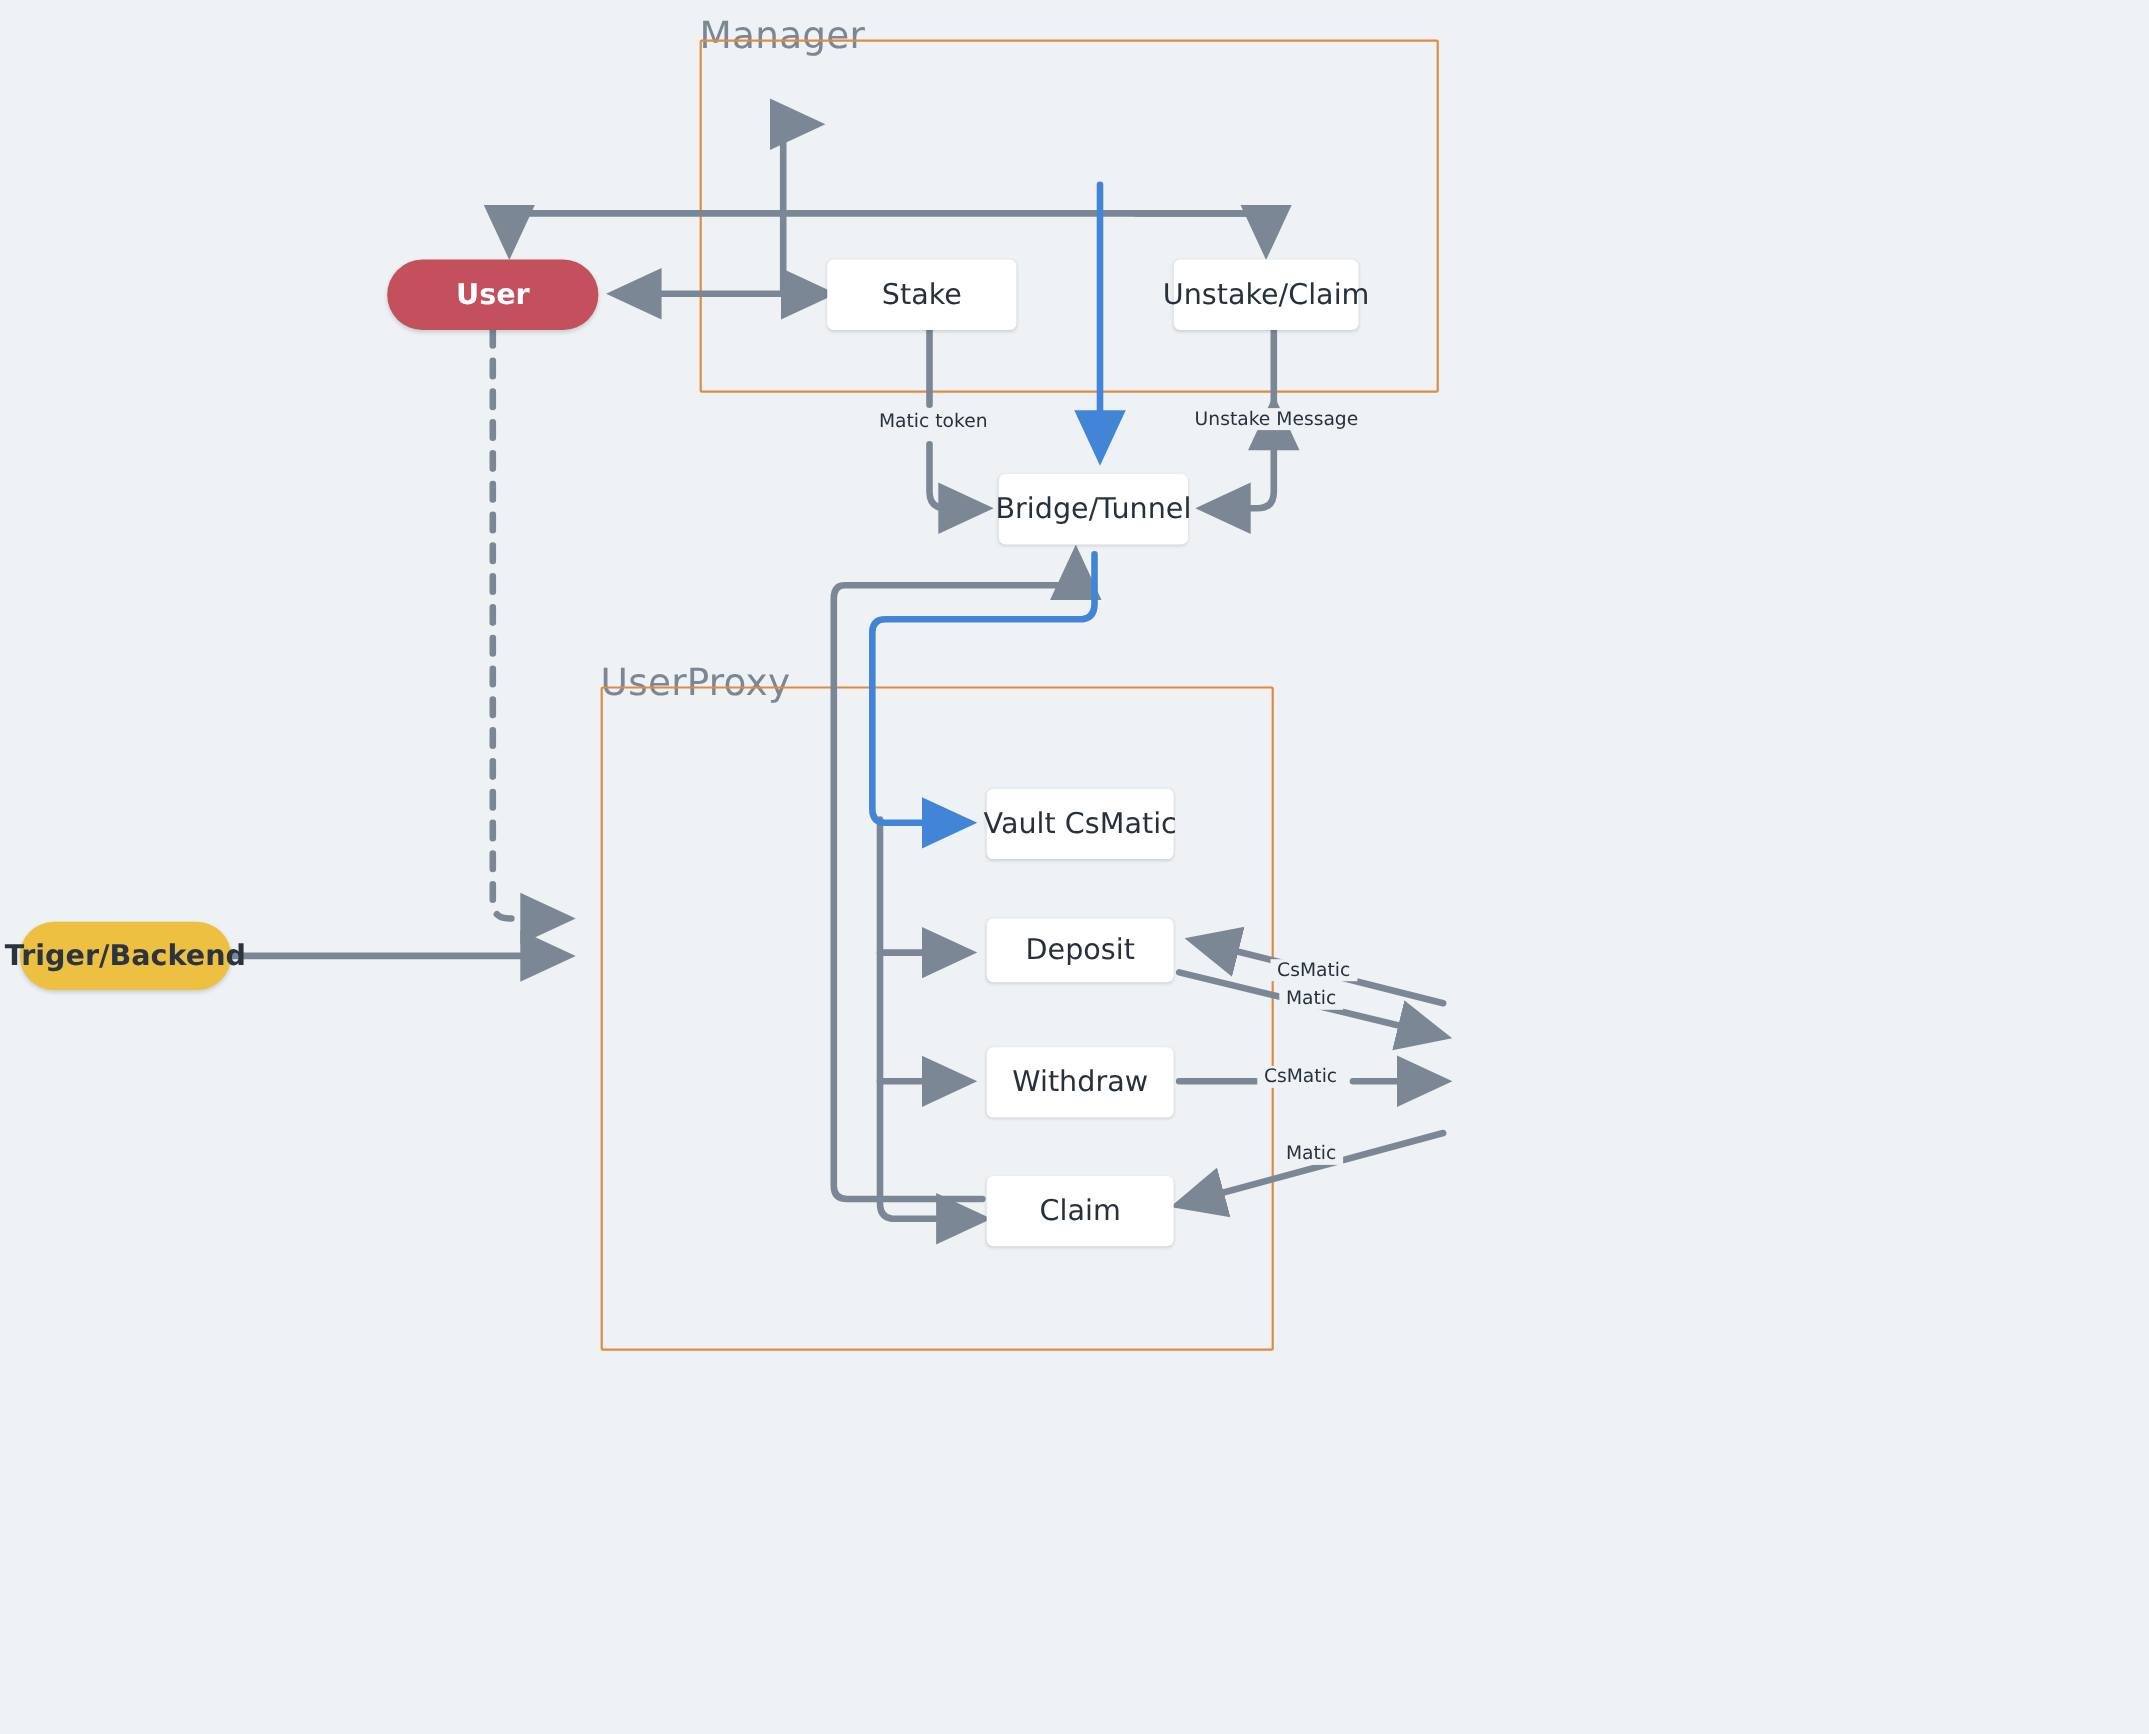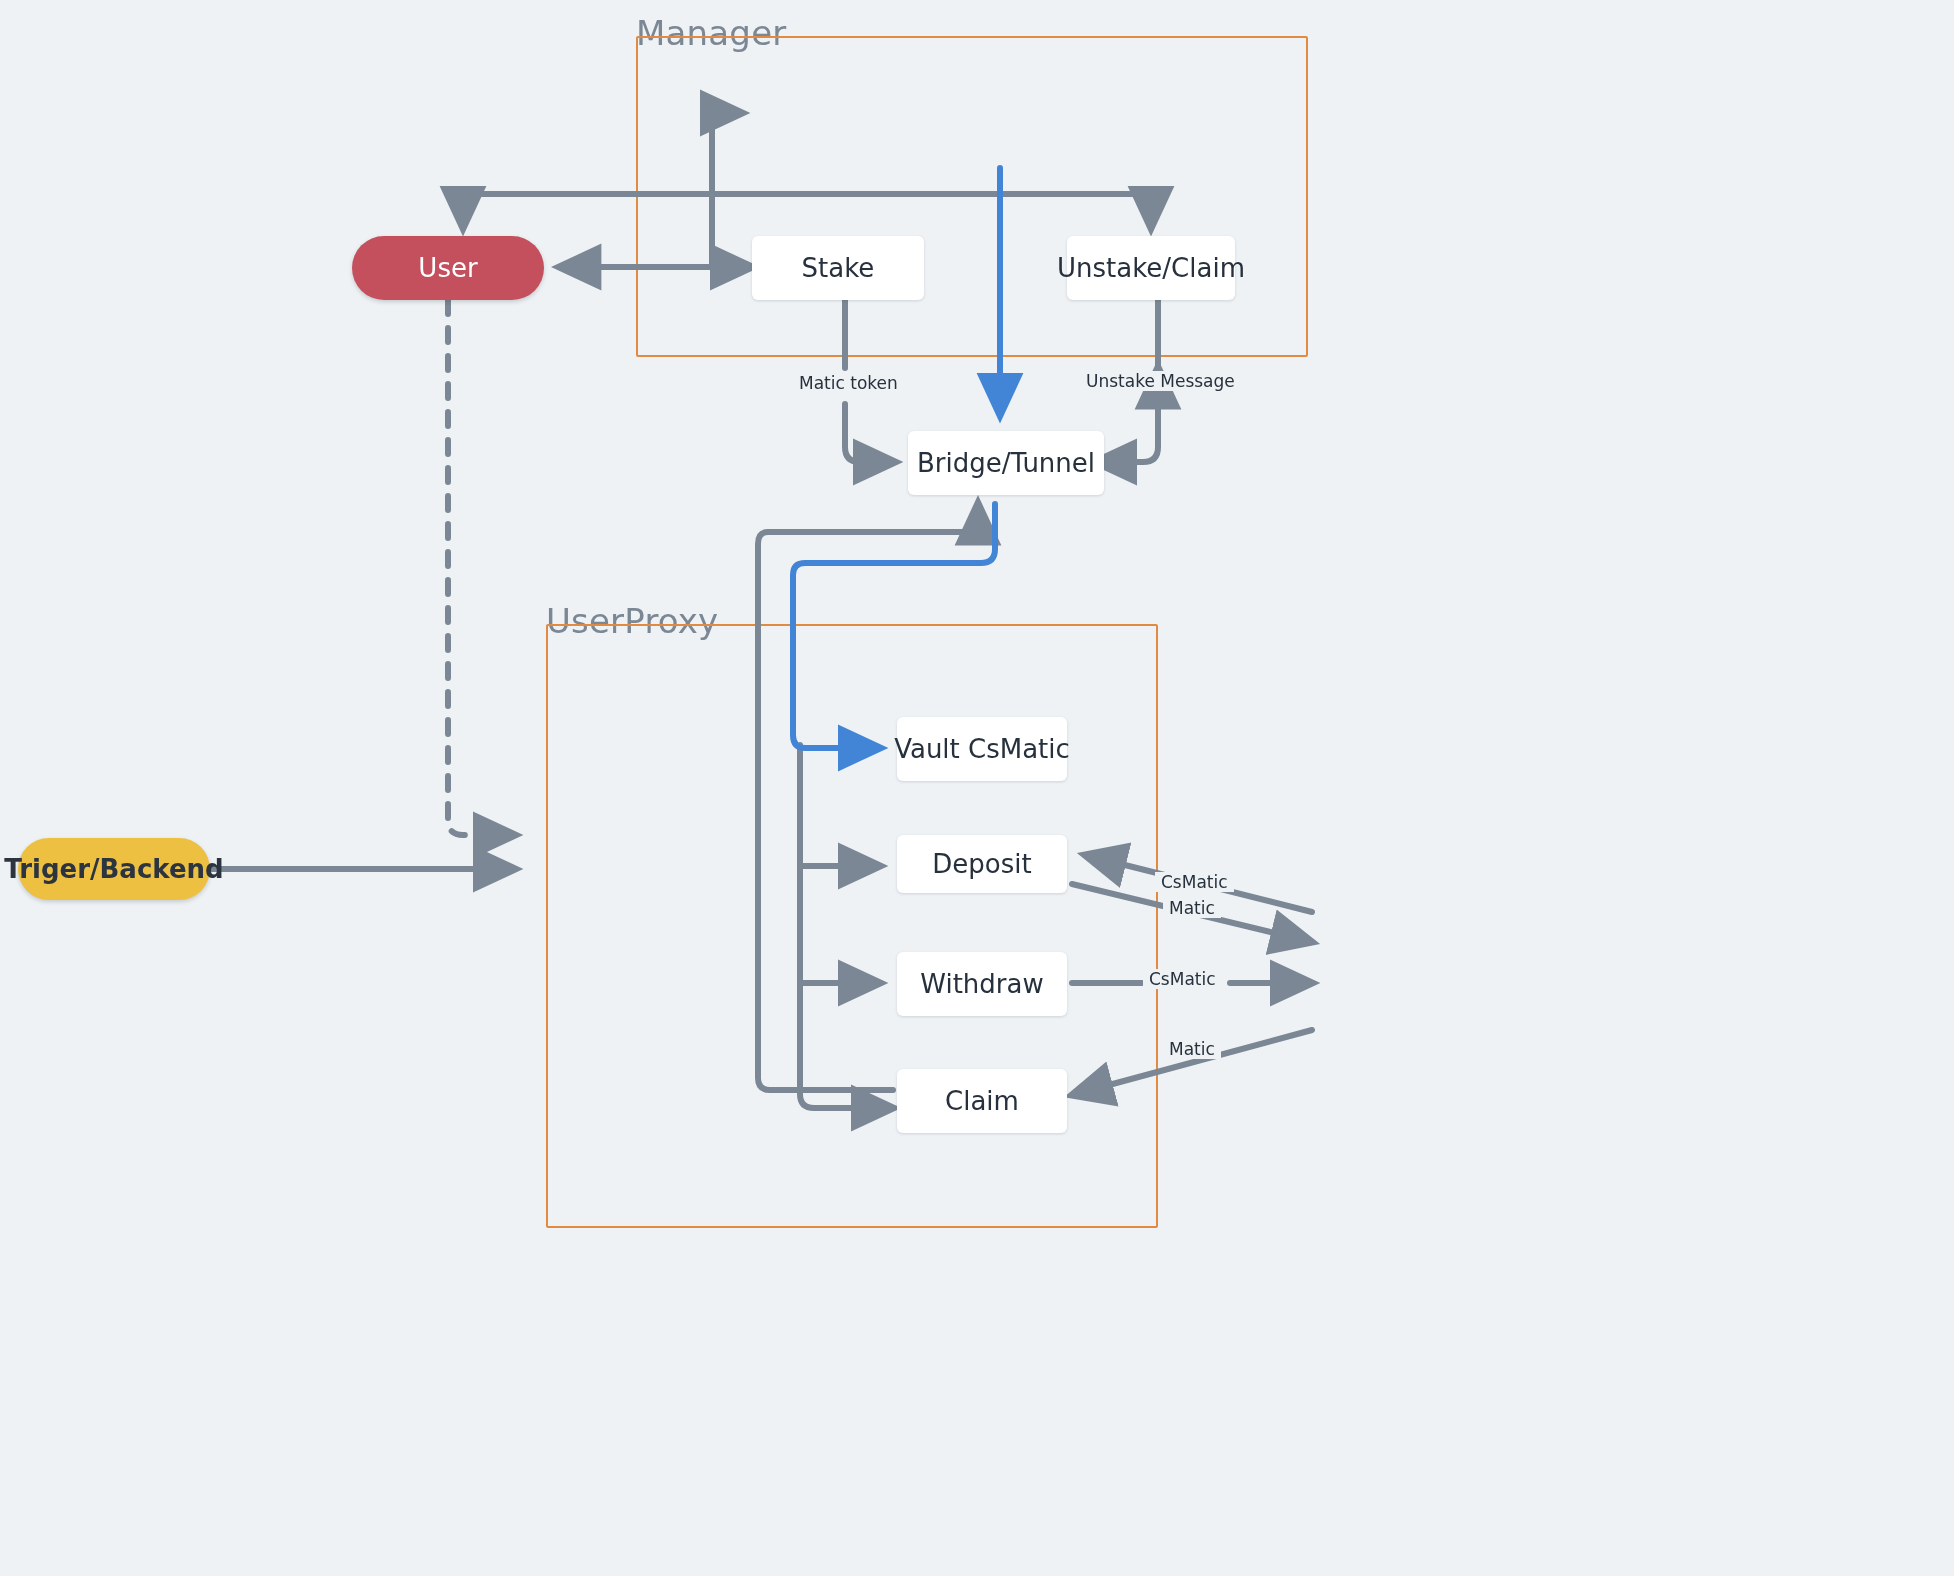--- a/index.html
+++ b/index.html
@@ -24,21 +24,21 @@
     box-shadow:0 1px 3px rgba(40,50,60,.16);
     display:flex;align-items:center;justify-content:center;
     color:#27313d;font-size:26px;white-space:nowrap;
   }
   .pill{
     position:absolute;border-radius:999px;
     display:flex;align-items:center;justify-content:center;
     font-size:26px;white-space:nowrap;
     box-shadow:0 2px 4px rgba(40,50,60,.2);
   }
-  .pill.user{background:#c4505e;color:#ffffff;font-weight:400;}
+  .pill.user{background:#c4505e;color:#ffffff;font-weight:700;}
   .pill.trigger{background:#edc041;color:#2c3440;font-weight:700;}
 
   .edge-label{
     position:absolute;font-size:17px;color:#27313d;white-space:nowrap;
     background:#eef2f5;padding:0 6px;
   }
 </style>
 </head>
 <body>
 
@@ -109,21 +109,21 @@
 
   <div class="pill user" style="left:352px;top:236px;width:192px;height:64px;">User</div>
 
   <div class="pill trigger" style="left:18px;top:838px;width:192px;height:62px;">Triger/Backend</div>
 
 
   <div class="node" style="left:752px;top:236px;width:172px;height:64px;">Stake</div>
 
   <div class="node" style="left:1067px;top:236px;width:168px;height:64px;">Unstake/Claim</div>
 
-  <div class="node" style="left:908px;top:431px;width:196px;height:64px;">Bridge/Tunnel</div>
+  <div class="node" style="left:908px;top:431px;width:172px;height:64px;">Bridge/Tunnel</div>
 
   <div class="node" style="left:897px;top:717px;width:170px;height:64px;">Vault CsMatic</div>
 
   <div class="node" style="left:897px;top:835px;width:170px;height:58px;">Deposit</div>
 
   <div class="node" style="left:897px;top:952px;width:170px;height:64px;">Withdraw</div>
 
   <div class="node" style="left:897px;top:1069px;width:170px;height:64px;">Claim</div>
 
 

